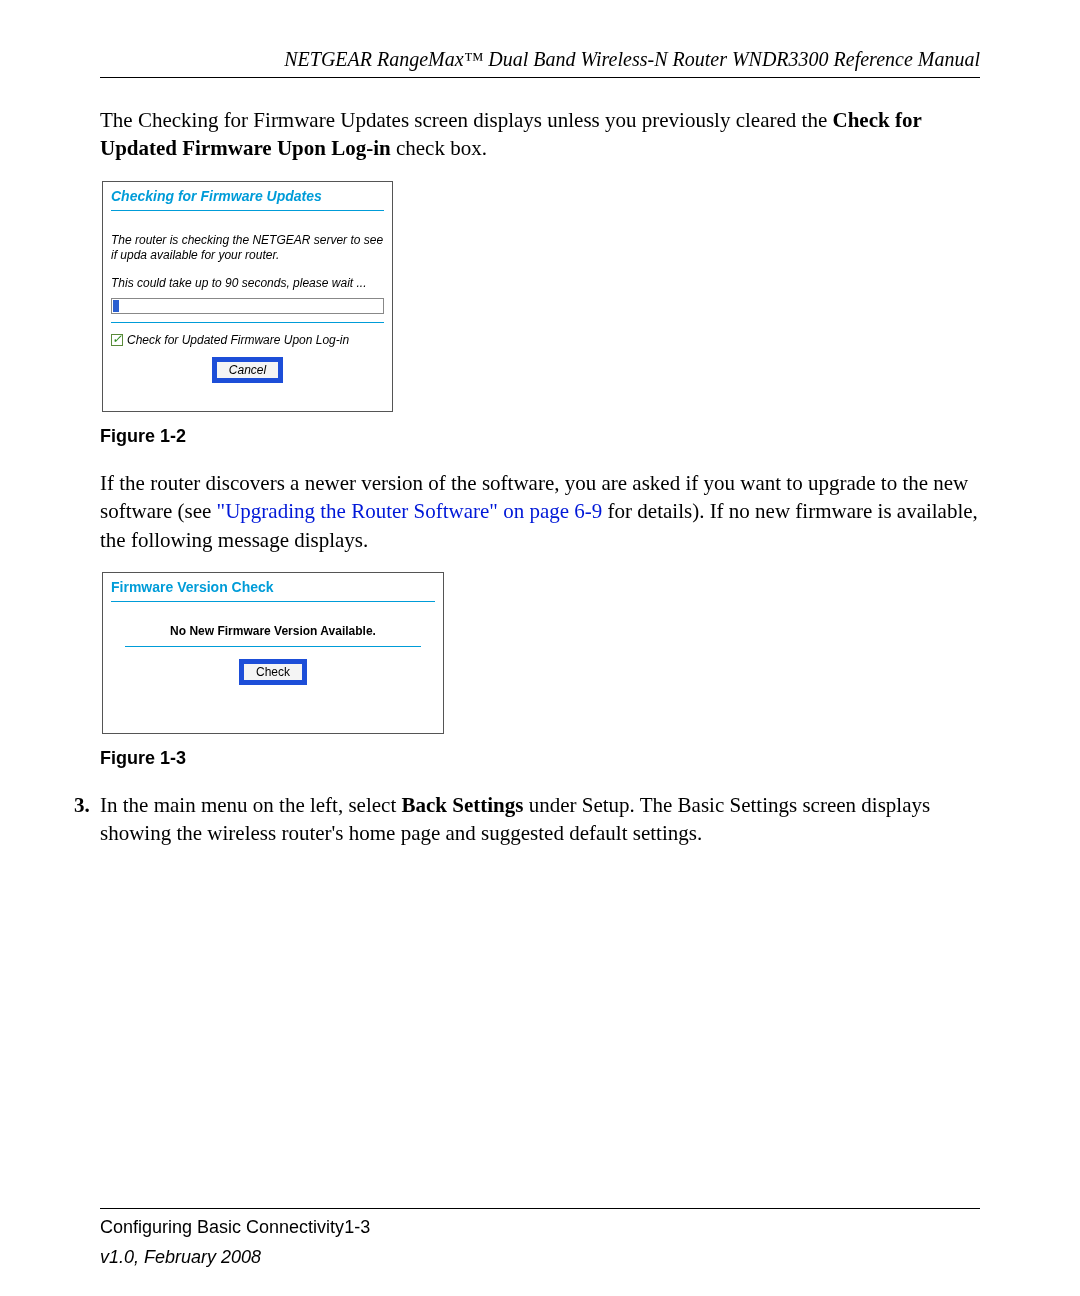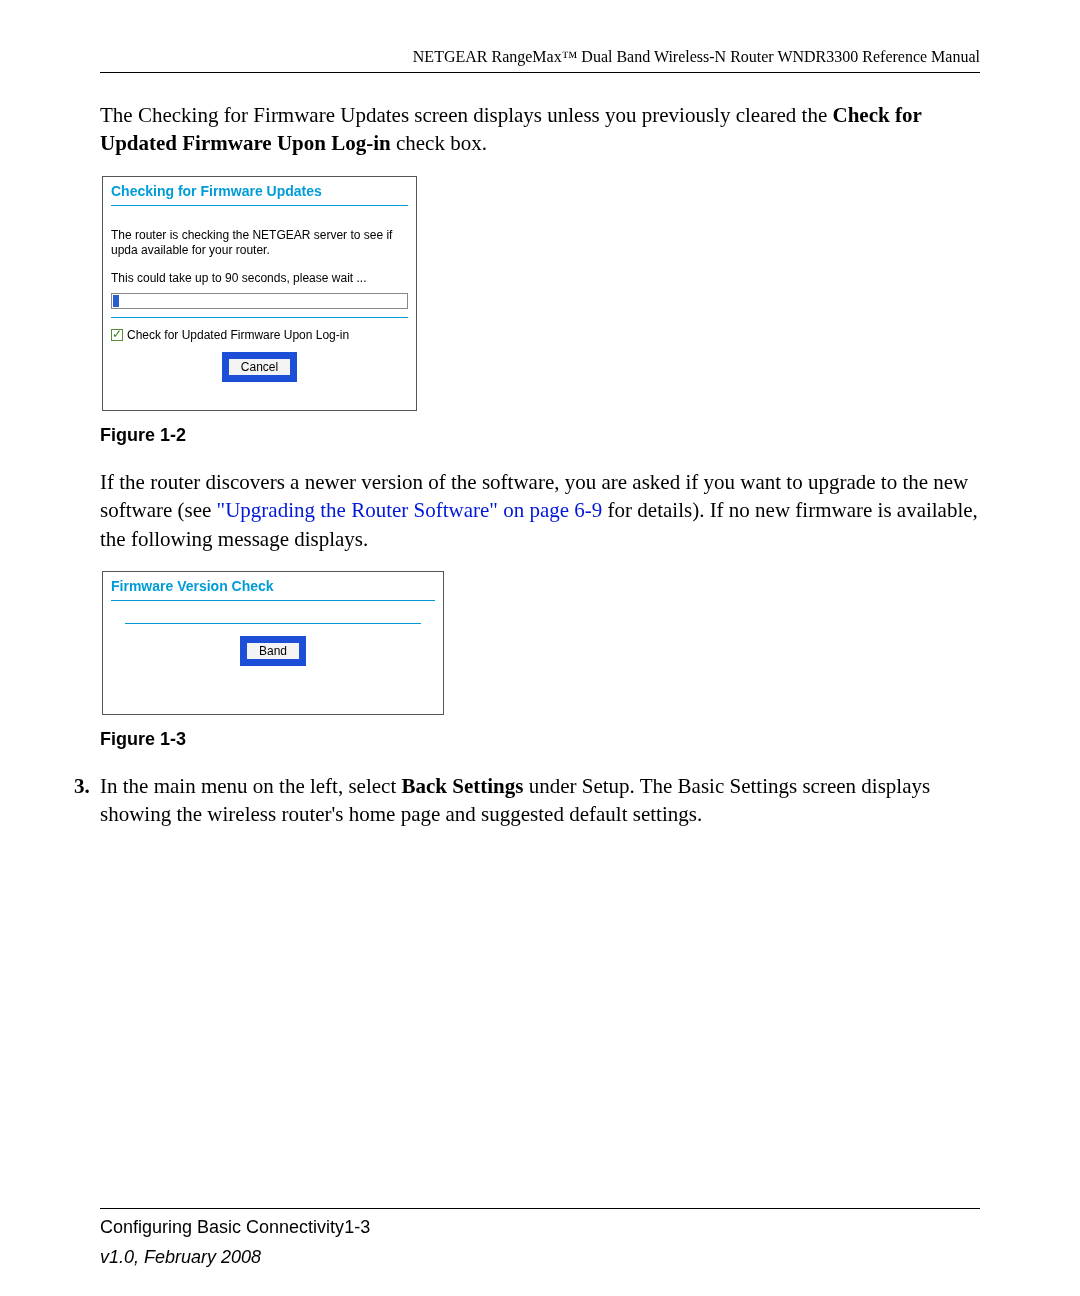--- a/index.html
+++ b/index.html
@@ -8,21 +8,22 @@
     height: 1296px;
     background: #fff;
     font-family: "Times New Roman", Times, serif;
     color: #000;
     position: relative;
   }
   .page {
     padding: 48px 100px 0 100px;
   }
   .header-title {
-    font-size: 16px;
+    font-style: italic;
+    font-size: 20px;
     text-align: right;
     padding-bottom: 6px;
   }
   .header-rule {
     border: none;
     border-top: 1.5px solid #000;
     margin-bottom: 28px;
   }
   .body-text {
     font-size: 21px;
@@ -32,27 +33,28 @@
   .bold { font-weight: bold; }
   .link { color: #0018d8; }
   .figure-caption {
     font-family: Arial, Helvetica, sans-serif;
     font-weight: bold;
     font-size: 18px;
     margin: 14px 0 22px 0;
   }
   
   .dialog1 {
-    width: 315px;
+    width: 291px;
     border: 1px solid #555;
     font-family: Arial, Helvetica, sans-serif;
     font-size: 12px;
     color: #000;
     background: #fff;
     margin-left: 2px;
+    font-style: italic;
   }
   .dialog1 .d1-title {
     color: #009cd8;
     font-weight: bold;
     font-size: 14px;
     padding: 6px 8px 4px 8px;
   }
   .dialog1 .d1-rule {
     border: none;
     border-top: 1px solid #009cd8;
@@ -102,21 +104,21 @@
     top: -3px; left: 0;
     font-size: 12px;
     color: #2a8a1a;
   }
   .dialog1 .d1-btn-row {
     text-align: center;
     padding: 0 0 28px 0;
   }
   .ui-btn {
     display: inline-block;
-    border: 7px solid #1d4ed8;
+    border: 5px solid #1d4ed8;
     padding: 1px 12px;
     font-size: 12px;
     background: #f4f4f4;
     font-family: Arial, Helvetica, sans-serif;
   }
   
   .dialog2 {
     width: 342px;
     border: 1px solid #555;
     font-family: Arial, Helvetica, sans-serif;
@@ -222,23 +224,24 @@
 
   <div class="figure-caption">Figure 1-2</div>
 
   <p class="body-text">
     <span>If the router discovers a newer version of the software, you are asked if you want to upgrade to the new software (see </span><span class="link">"Upgrading the Router Software" on page 6-9</span><span> for details). If no new firmware is available, the following message displays.</span>
   </p>
 
   <div class="dialog2">
     <div class="d2-title">Firmware Version Check</div>
     <hr class="d2-rule">
+    <div class="d2-msg">No New Firmware Version Available.</div>
     <hr class="d2-rule2">
     <div class="d2-btn-row">
-      <span class="ui-btn">Band</span>
+      <span class="ui-btn">Check</span>
     </div>
   </div>
 
   <div class="figure-caption">Figure 1-3</div>
 
   <div class="step-row">
     <div class="step-num">3.</div>
     <div>
       <span>In the main menu on the left, select </span><span class="bold">Back Settings</span><span> under Setup. The Basic Settings screen displays showing the wireless router's home page and suggested default settings.</span>
     </div>

